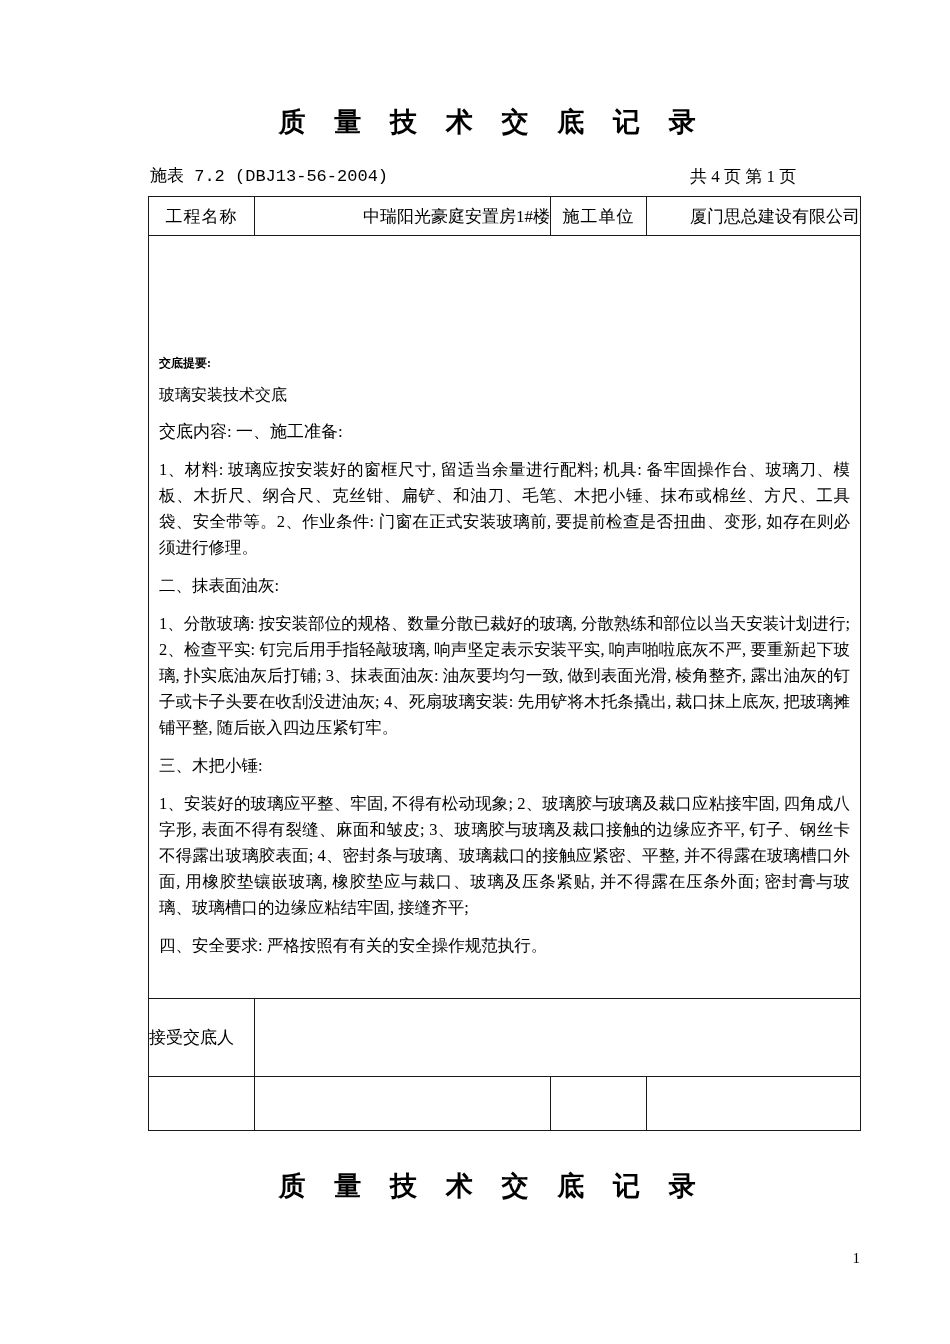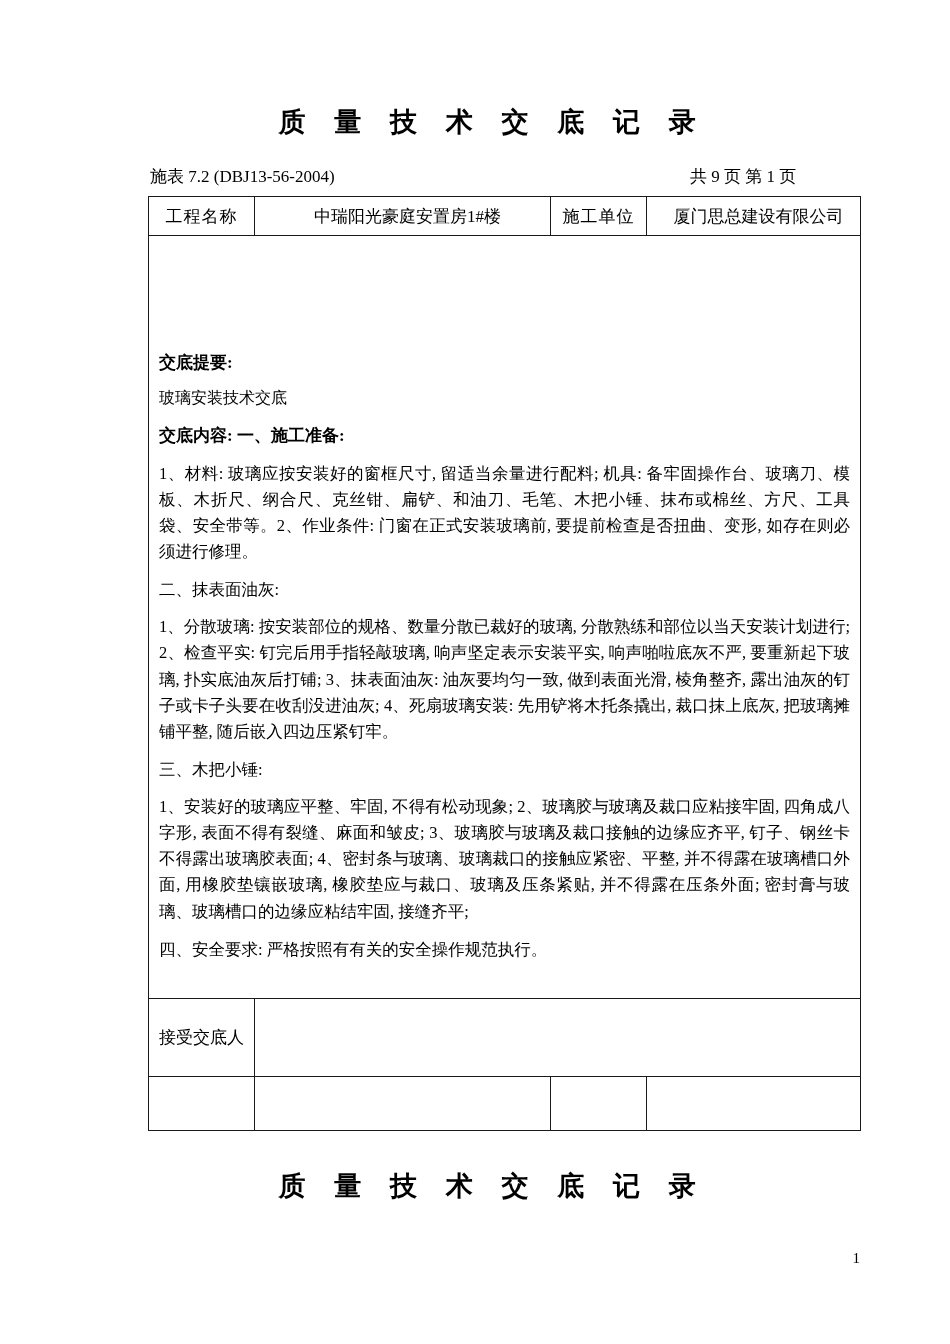--- a/index.html
+++ b/index.html
@@ -62,20 +62,21 @@
     width: 712px;
     height: 24px;
     font-size: 17px;
     line-height: 24px;
     white-space: nowrap;
   }
   .formline .left {
     position: absolute;
     left: 2px;
     top: 0;
+    font-family: Liberation Mono, monospace;
   }
   .formline .right {
     position: absolute;
     left: 542px;
     top: 0;
   }
 
   
   .maintable {
     position: absolute;
@@ -96,67 +97,67 @@
   .cell-label {
     text-align: center;
     height: 38px;
     font-size: 17px;
     letter-spacing: 1px;
   }
   .cell-value {
     padding-left: 10px !important;
     height: 38px;
     font-size: 17px;
-    text-align: center;
+    text-align: right;
   }
 
   
   .content-cell {
     vertical-align: top;
     padding: 0 !important;
     height: 762px;
   }
   .content-inner {
     padding: 90px 10px 0 10px;
     box-sizing: border-box;
   }
 
   .sec-head {
     font-weight: bold;
-    font-size: 17px;
+    font-size: 12px;
     margin: 0 0 11px 0;
     line-height: 1.5;
   }
   .plain-line {
     font-size: 16px;
     margin: 0 0 12px 0;
     line-height: 1.55;
   }
   .sec-head2 {
     font-size: 17px;
     margin: 0 0 12px 0;
     line-height: 1.5;
   }
-  .sec-head2 b { font-weight: bold; }
+  .sec-head2 b { font-weight: normal; }
   .para {
     font-size: 16.5px;
     line-height: 1.58;
     margin: 0 0 12px 0;
     text-align: justify;
     text-justify: inter-ideograph;
   }
   .sec-sub {
     font-size: 16.5px;
     line-height: 1.55;
     margin: 0 0 12px 0;
   }
 
   
   .sig-label {
-    text-align: center;
+    text-align: left;
     font-size: 17px;
     height: 77px;
   }
   .sig-label-wide {
     text-align: center;
     font-size: 17px;
     letter-spacing: 5px;
     text-indent: 5px;
     height: 53px;
   }
@@ -186,21 +187,21 @@
 </style>
 </head>
 <body>
 
 <div class="page">
 
   <div class="doc-title">质 量 技 术 交 底 记 录</div>
 
   <div class="formline">
     <span class="left">施表 7.2 (DBJ13-56-2004)</span>
-    <span class="right">共 9 页  第 1 页</span>
+    <span class="right">共 4 页  第 1 页</span>
   </div>
 
   <table class="maintable">
     <colgroup>
       <col style="width:106px">
       <col style="width:296px">
       <col style="width:96px">
       <col style="width:214px">
     </colgroup>
     <tbody>

